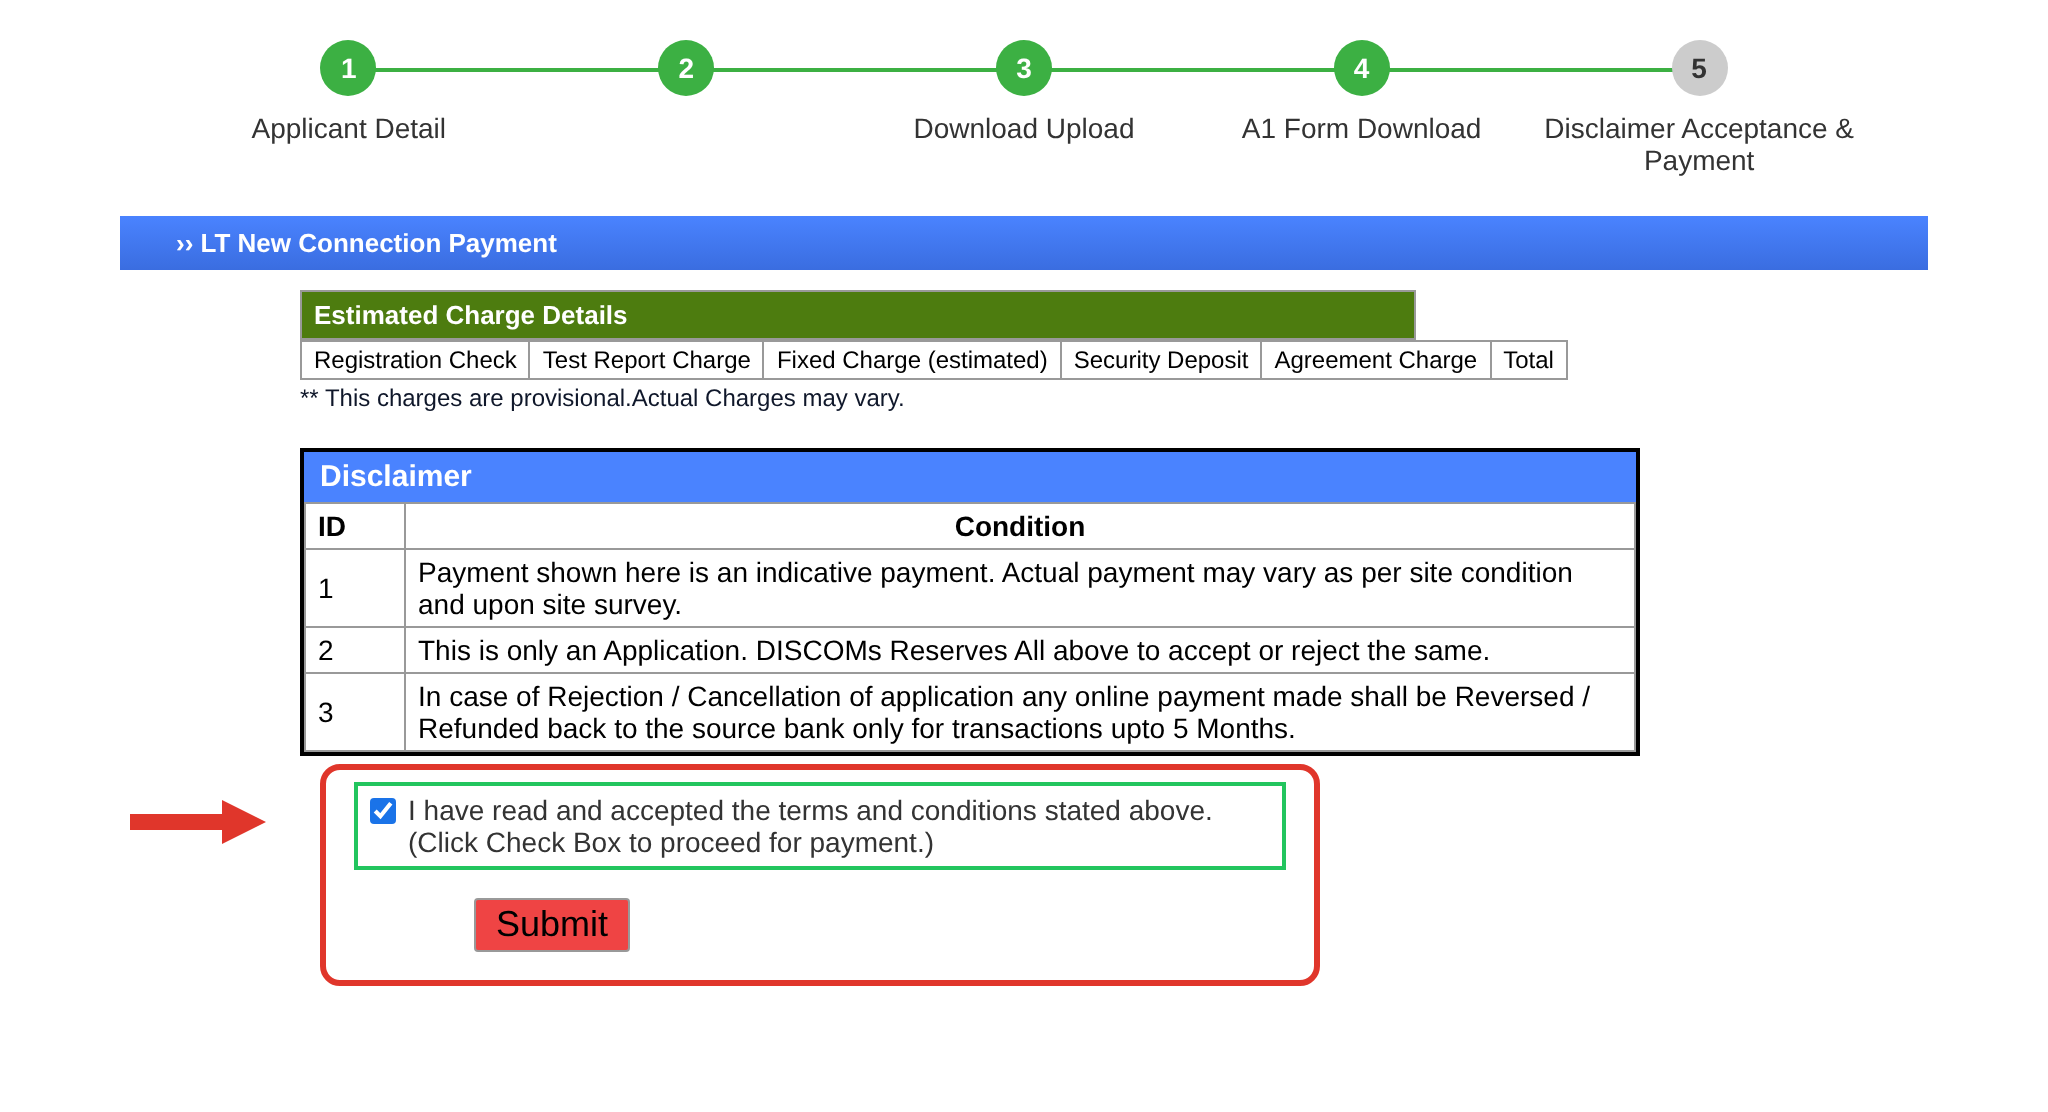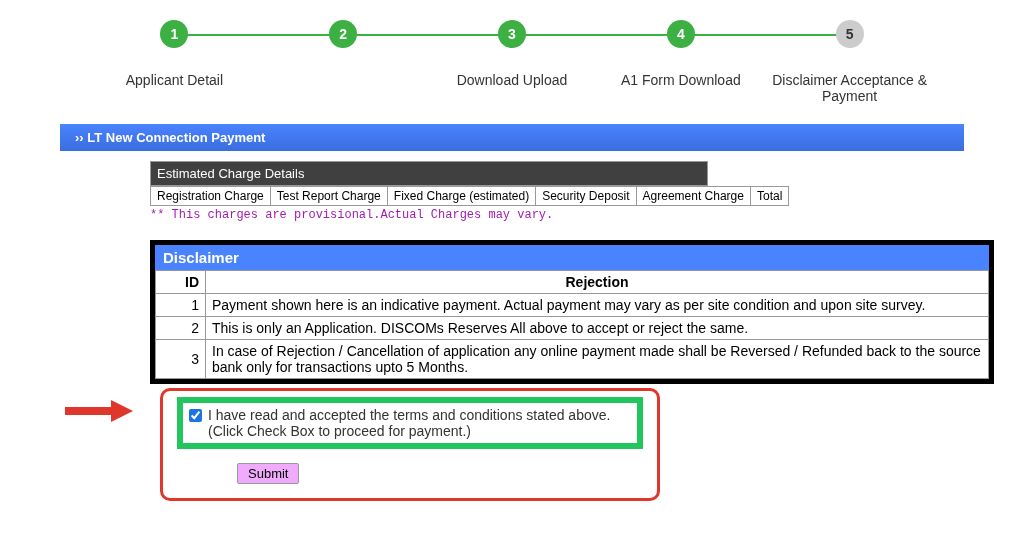--- a/index.html
+++ b/index.html
@@ -4,51 +4,51 @@
   <style>
     * { box-sizing: border-box; margin: 0; padding: 0; }
     body { font-family: Arial, sans-serif; background: #fff; width: 1024px; height: 556px; overflow: hidden; }
     .page-wrap { padding: 0 60px; }
 
     
     .stepper { display: flex; align-items: flex-start; margin: 20px 30px 20px; position: relative; }
     .step { flex: 1; text-align: center; position: relative; }
     .step-circle { width: 28px; height: 28px; border-radius: 50%; display: inline-flex; align-items: center; justify-content: center; font-weight: bold; font-size: 14px; color: #fff; background: #3cb043; position: relative; z-index: 2; }
     .step.current .step-circle { background: #ccc; color: #333; }
-    .step-label { margin-top: 24px; font-size: 14px; color: #333; }
+    .step-label { margin-top: 8px; font-size: 14px; color: #333; }
     .step.current .step-label { font-weight: normal; }
     .step-line { position: absolute; top: 14px; left: 50%; right: -50%; height: 2px; background: #3cb043; z-index: 1; }
     .step:last-child .step-line { display: none; }
 
     
-    .section-bar { background: linear-gradient(#4a83ff, #3a6de0); color: #fff; font-size: 13px; font-weight: bold; padding: 6px 15px; margin-top: 18px; }
+    .section-bar { background: linear-gradient(#4a83ff, #3a6de0); color: #fff; font-size: 13px; font-weight: bold; padding: 6px 28px; margin-top: 18px; }
 
     
     .content { padding: 10px 90px 0; }
 
     
     .est-charges { margin-bottom: 16px; }
-    .est-header { background: #404040; color: #fff; font-size: 13px; font-weight: normal; padding: 4px 6px; border: 1px solid #999; }
+    .est-header { background: #4d7c0f; color: #fff; font-size: 13px; font-weight: bold; padding: 4px 6px; border: 1px solid #999; }
     .est-table { border-collapse: collapse; font-size: 12px; }
     .est-table th, .est-table td { border: 1px solid #999; padding: 2px 6px; text-align: left; background: #fff; font-weight: normal; color: #000; }
-    .est-note { font-size: 12px; color: #a21caf; padding: 2px 0; font-family: Liberation Mono, monospace; }
+    .est-note { font-size: 12px; color: #0f172a; padding: 2px 0; }
 
     
-    .disclaimer { border: 5px solid #000000; width: 844px; }
+    .disclaimer { border: 2px solid #000000; width: 670px; }
     .disc-header { background: #4a83ff; color: #fff; font-size: 15px; font-weight: bold; padding: 4px 8px; }
     .disc-table { border-collapse: collapse; width: 100%; font-size: 14px; }
     .disc-table th, .disc-table td { border: 1px solid #999; padding: 3px 6px; }
     .disc-table th { text-align: center; font-weight: bold; }
-    .disc-table .id-cell { text-align: right; width: 50px; }
+    .disc-table .id-cell { text-align: left; width: 50px; }
 
     
     .highlight-box { border: 3px solid #e0362b; border-radius: 10px; margin-top: 4px; padding: 6px 14px 14px; width: 500px; position: relative; margin-left: 10px; }
-    .accept-row { display: flex; align-items: flex-start; gap: 6px; font-size: 14px; color: #333; border: 6px solid #22c55e; padding: 4px 6px; margin-bottom: 14px; }
+    .accept-row { display: flex; align-items: flex-start; gap: 6px; font-size: 14px; color: #333; border: 2px solid #22c55e; padding: 4px 6px; margin-bottom: 14px; }
     .accept-checkbox { accent-color: #1a73e8; margin-top: 2px; }
-    .submit-btn { font-size: 13px; padding: 2px 10px; background: #f0abfc; border: 1px solid #999; border-radius: 2px; margin-left: 60px; }
+    .submit-btn { font-size: 18px; padding: 2px 10px; background: #ef4444; border: 1px solid #999; border-radius: 2px; margin-left: 60px; }
 
     
     .arrow { position: absolute; left: 65px; top: 400px; width: 70px; height: 22px; }
     .arrow-line { position: absolute; top: 7px; left: 0; width: 47px; height: 8px; background: #e0362b; }
     .arrow-head { position: absolute; left: 46px; top: 0; width: 0; height: 0; border-top: 11px solid transparent; border-bottom: 11px solid transparent; border-left: 22px solid #e0362b; }
   </style>
 </head>
 <body>
 
 <div class="page-wrap">
@@ -79,39 +79,39 @@
   </div>
 
   <div class="section-bar">››  LT New Connection Payment</div>
 
   <div class="content">
     <div class="est-charges">
       <div class="est-header" style="width:558px;">Estimated Charge Details</div>
       <table class="est-table">
         <tbody>
             <tr>
-          <th>Registration Charge</th>
+          <th>Registration Check</th>
           <th>Test Report Charge</th>
           <th>Fixed Charge (estimated)</th>
           <th>Security Deposit</th>
           <th>Agreement Charge</th>
           <th>Total</th>
         </tr>
       </tbody>
         </table>
       <div class="est-note">** This charges are provisional.Actual Charges may vary.</div>
     </div>
 
     <div class="disclaimer">
       <div class="disc-header">Disclaimer</div>
       <table class="disc-table">
         <tbody>
             <tr>
           <th class="id-cell">ID</th>
-          <th>Rejection</th>
+          <th>Condition</th>
         </tr>
         <tr>
           <td class="id-cell">1</td>
           <td>Payment shown here is an indicative payment. Actual payment may vary as per site condition and upon site survey.</td>
         </tr>
         <tr>
           <td class="id-cell">2</td>
           <td>This is only an Application. DISCOMs Reserves All above to accept or reject the same.</td>
         </tr>
         <tr>

